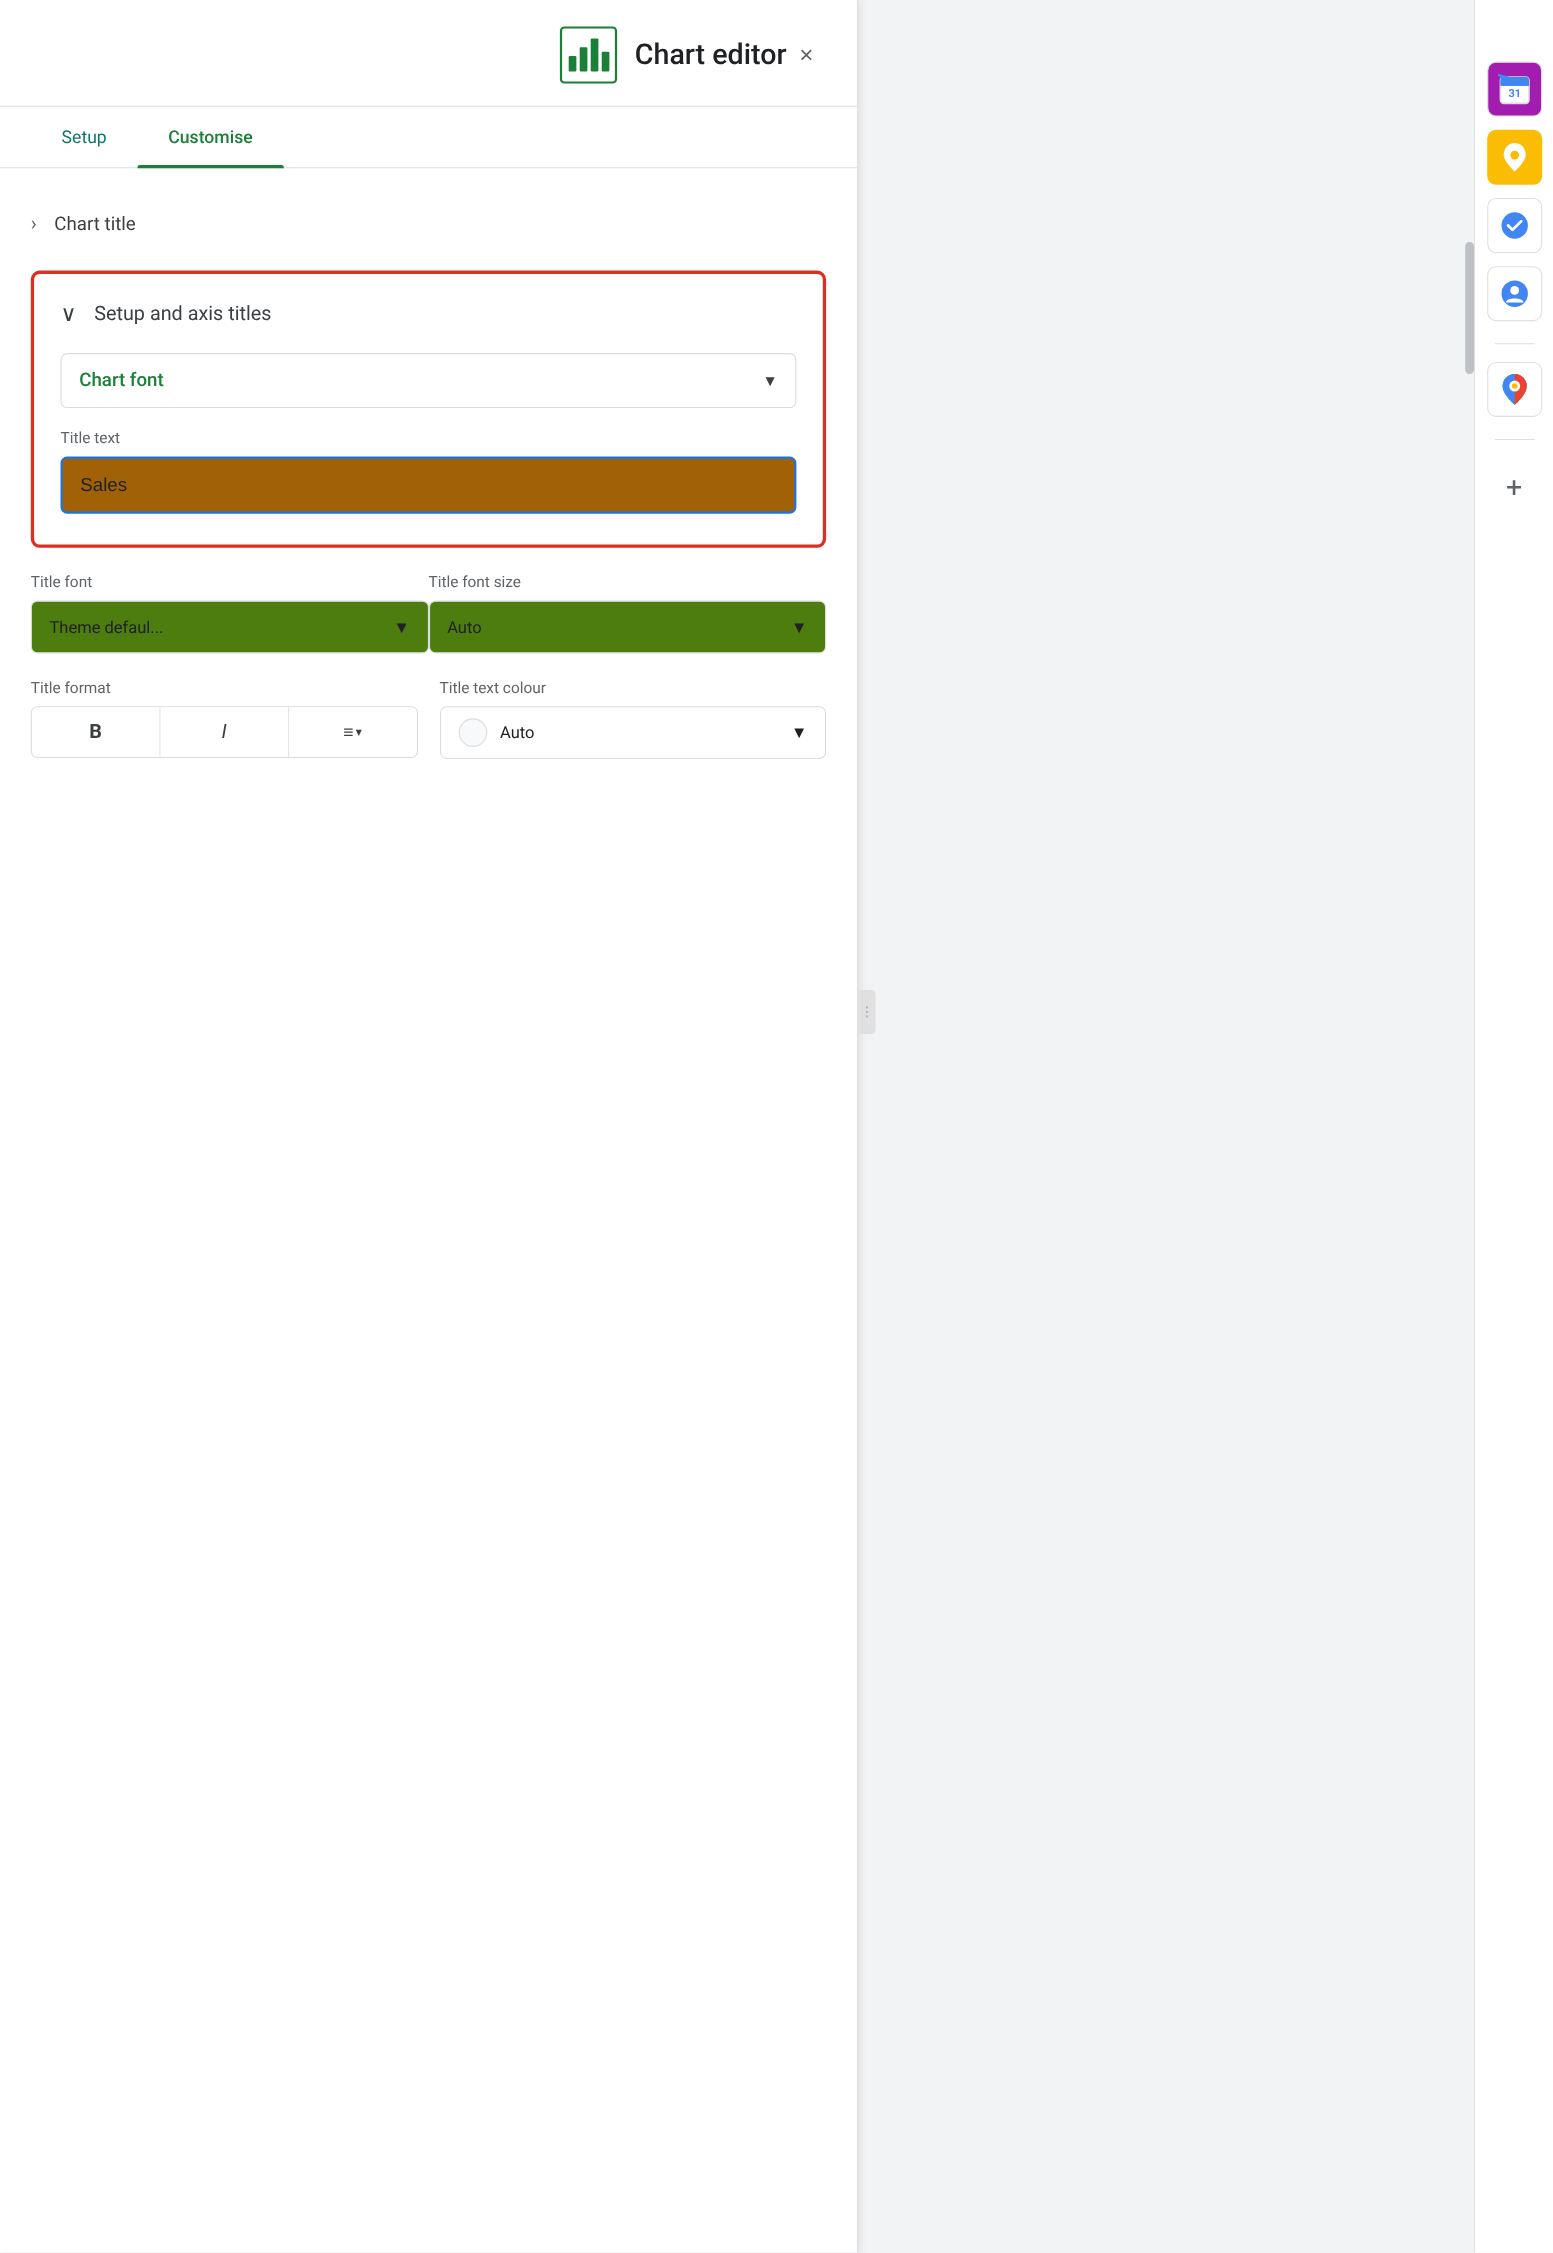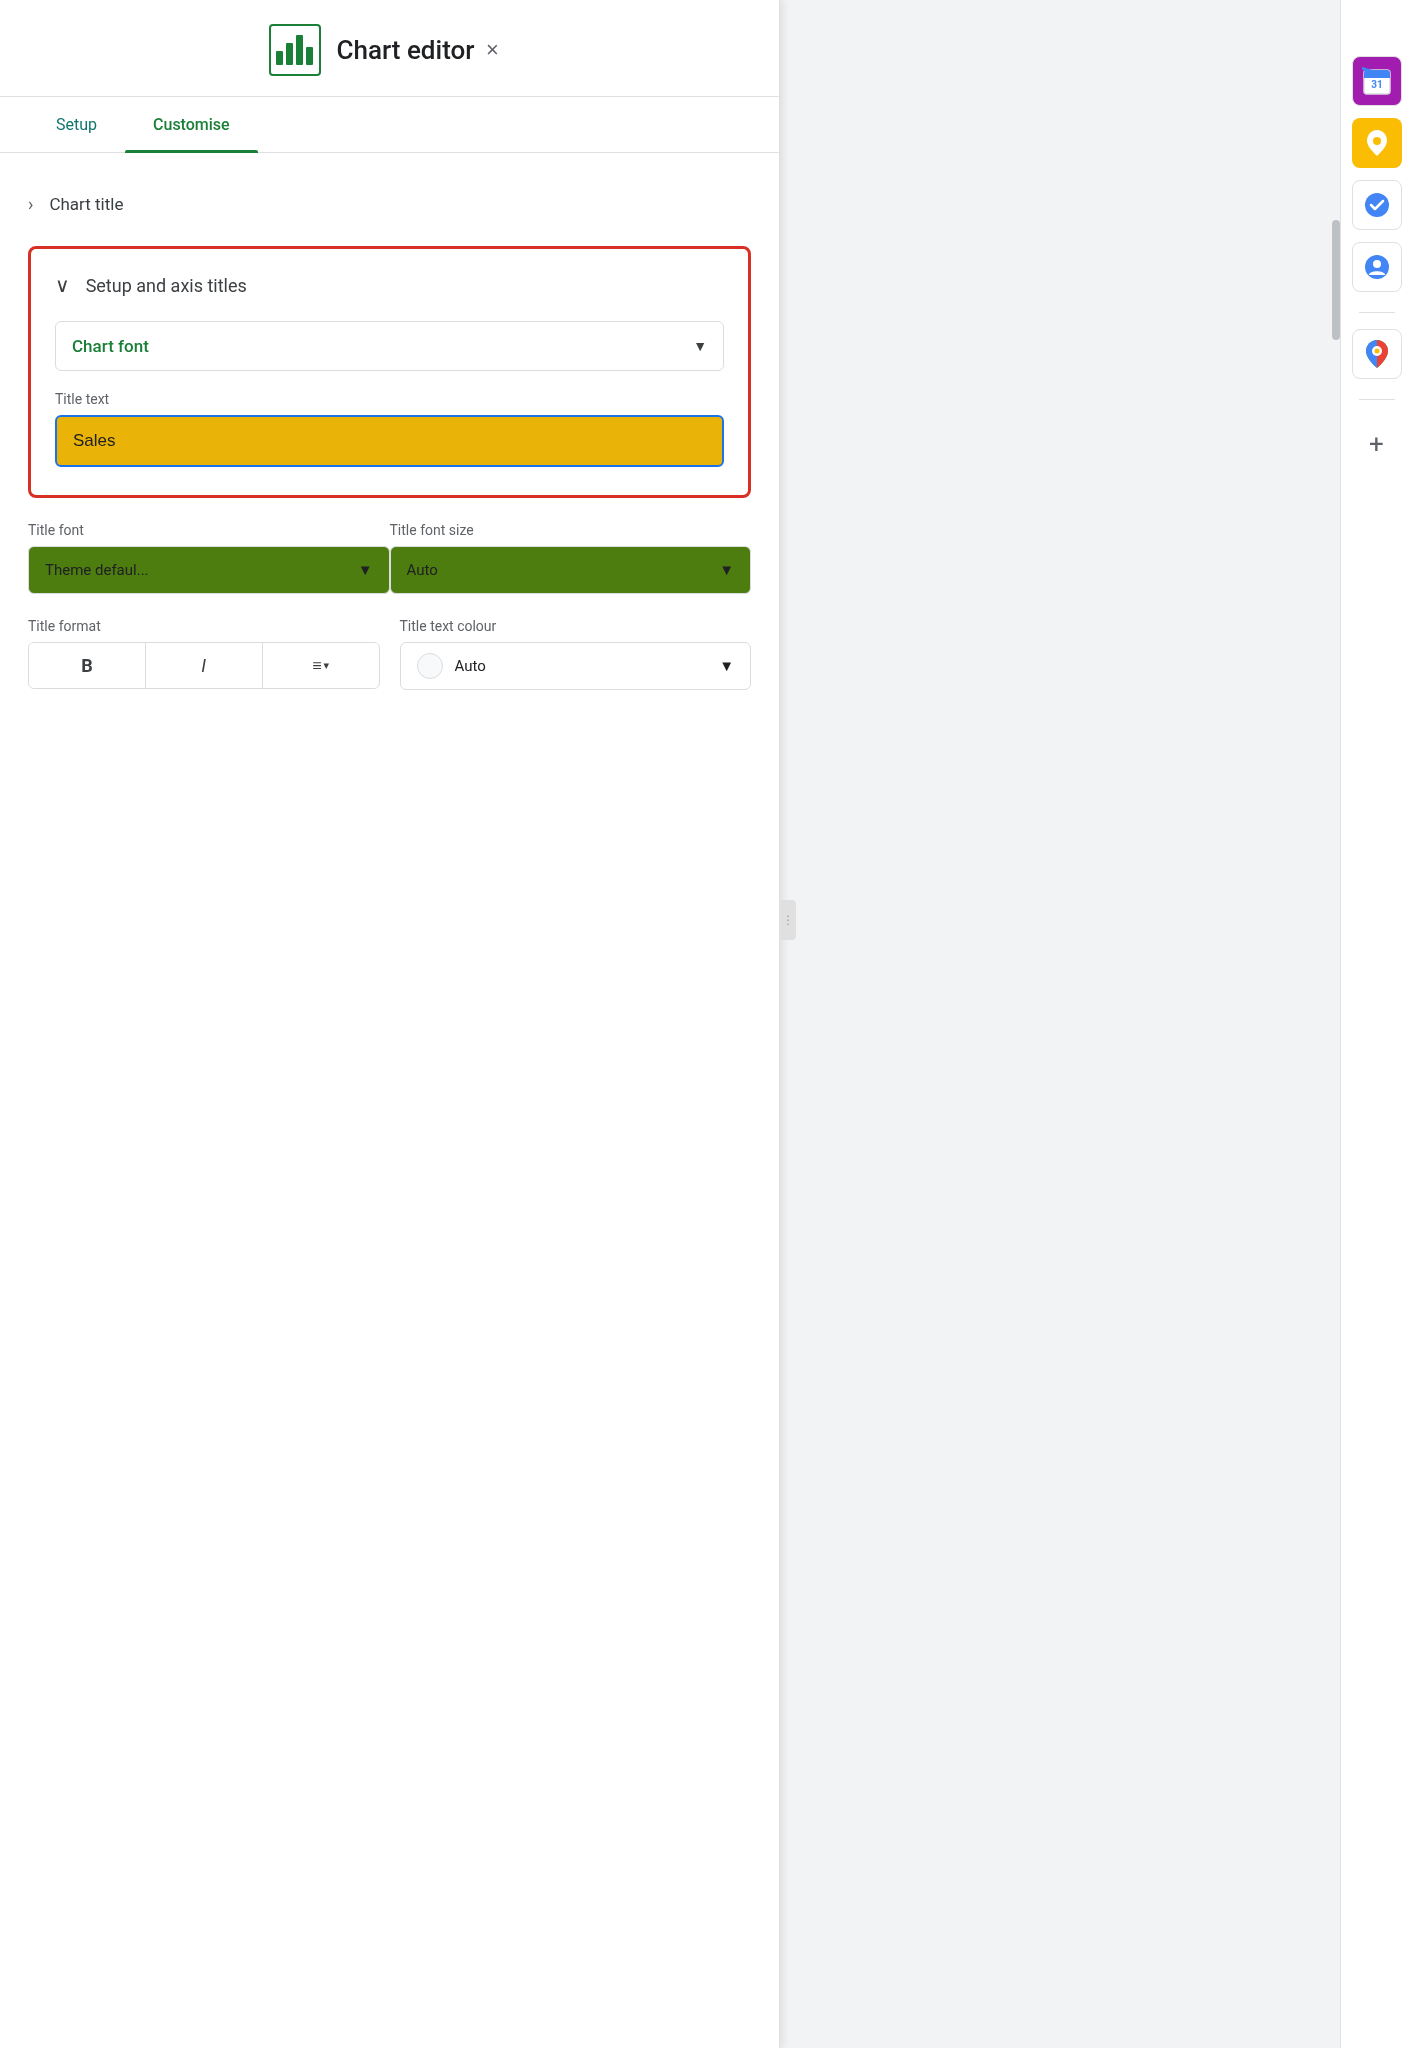--- a/index.html
+++ b/index.html
@@ -29,21 +29,21 @@
       display: flex;
       flex-direction: column;
       min-height: 2048px;
       box-shadow: 2px 0 8px rgba(0,0,0,0.1);
     }
 
     
     .panel-header {
       display: flex;
       align-items: center;
-      justify-content: center;
+      justify-content: flex-end;
       padding: 24px 28px 20px 28px;
       border-bottom: 1px solid #e0e0e0;
     }
 
     .panel-header-left {
       display: flex;
       align-items: center;
       gap: 16px;
     }
 
@@ -211,21 +211,21 @@
 
     
     .text-input {
       width: 100%;
       border: 2px solid #1a73e8;
       border-radius: 6px;
       padding: 14px 16px;
       font-size: 17px;
       color: #202124;
       outline: none;
-      background: #eab308;
+      background: #a16207;
     }
 
     
     .form-row {
       display: flex;
       margin-top: 24px;
     }
 
     .form-col {
       flex: 1;

